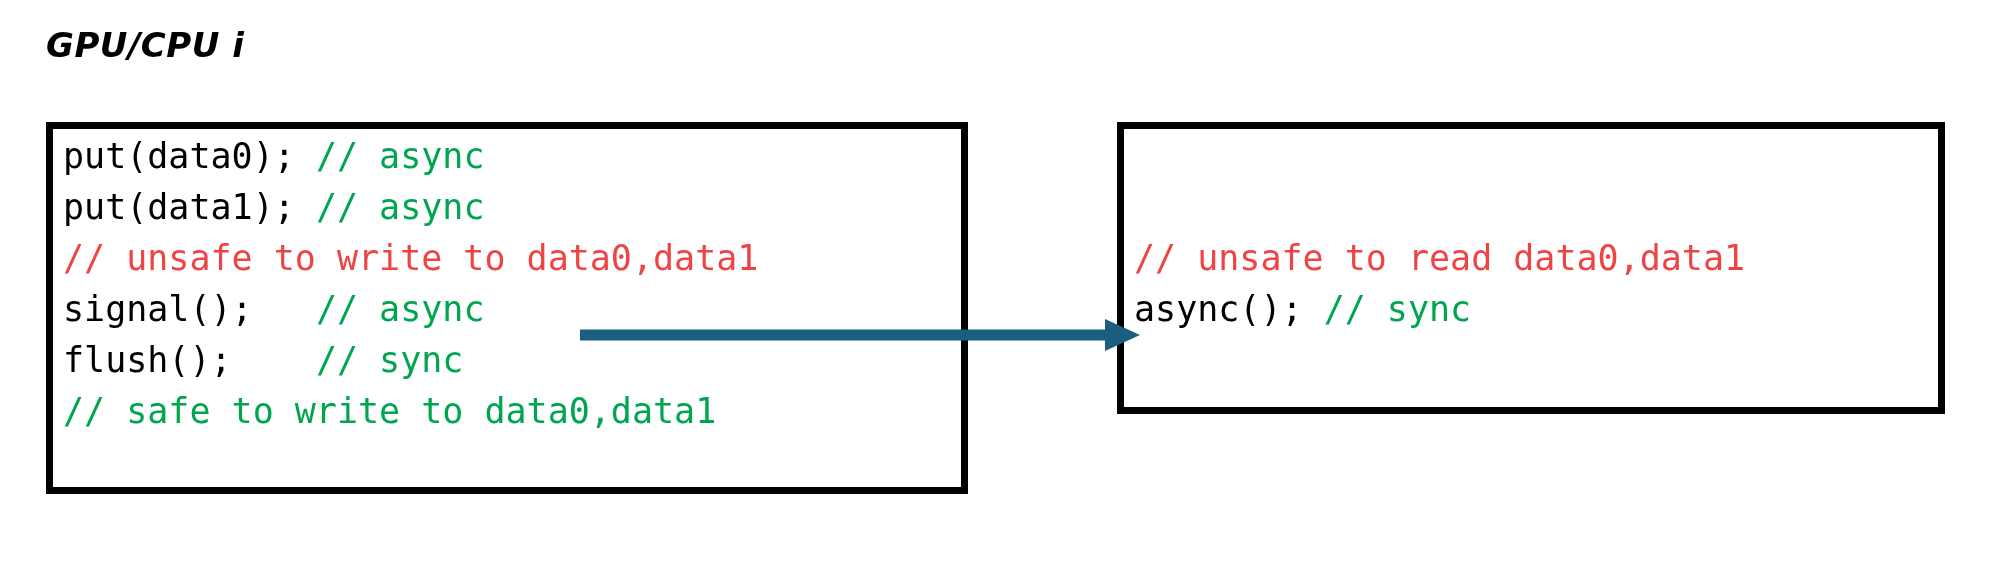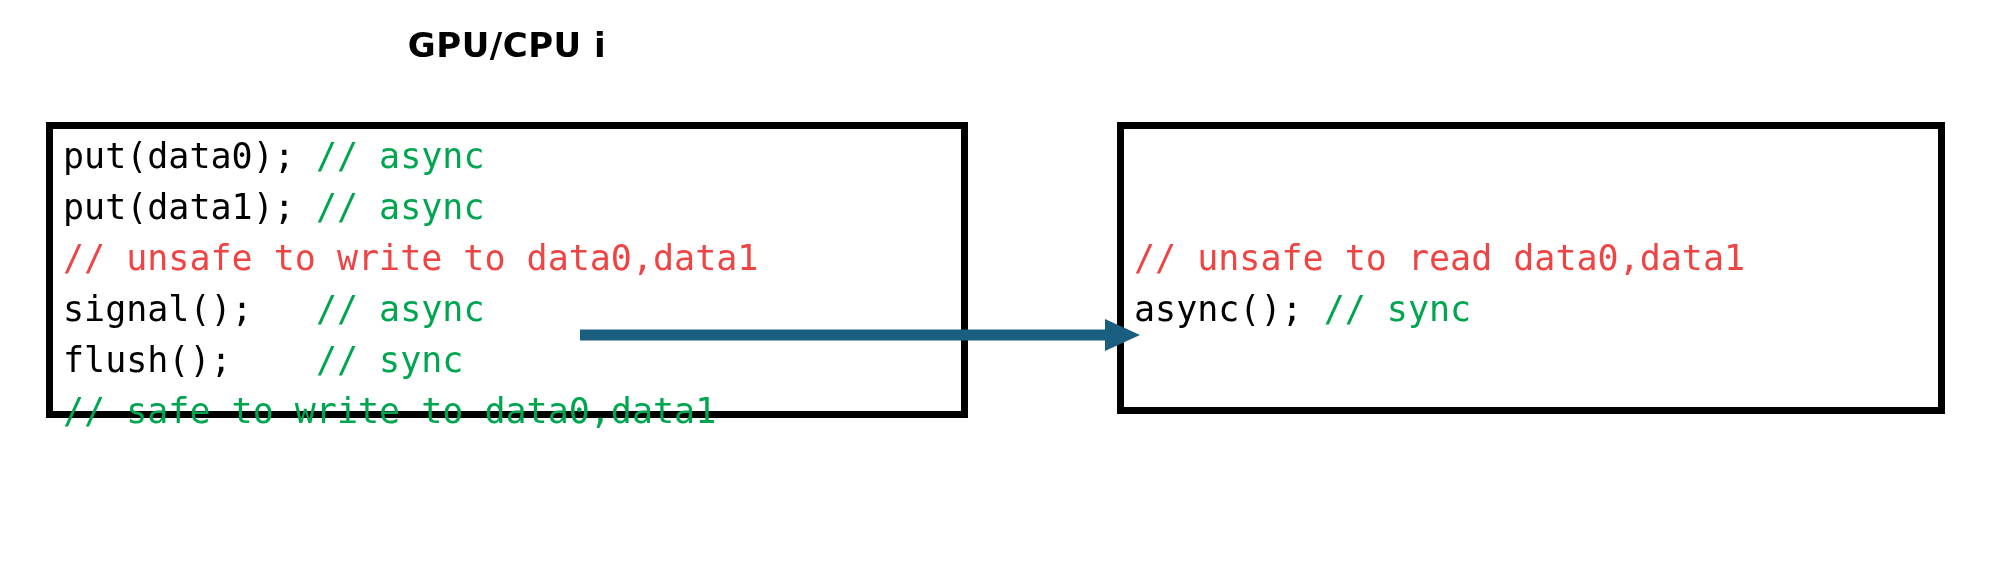--- a/index.html
+++ b/index.html
@@ -23,35 +23,35 @@
   }
 
   
   .col-title {
     position: absolute;
     font-family: "DejaVu Sans", sans-serif;
     font-weight: bold;
     font-size: 34px;
     letter-spacing: 0.5px;
     color: #000000;
-    text-align: center;
     white-space: pre;
     line-height: 1;
+    font-style: italic;
   }
   #title-left  { left: 46px;   top: 28px; width: 922px; }
   #title-right { left: 1117px; top: 28px; width: 828px; }
 
   
   .code-box {
     position: absolute;
     box-sizing: border-box;
     border: 7px solid #000000;
     background: #ffffff;
   }
-  #box-left  { left: 46px;   top: 122px; width: 922px; height: 296px; }
+  #box-left  { left: 46px;   top: 122px; width: 922px; height: 372px; }
   #box-right { left: 1117px; top: 122px; width: 828px; height: 292px; }
 
   .code-lines {
     position: absolute;
     left: 10px;
     top: 0;
     white-space: pre;
     font-family: "DejaVu Sans Mono", "Liberation Mono", monospace;
     font-size: 35px;
     line-height: 51px;

